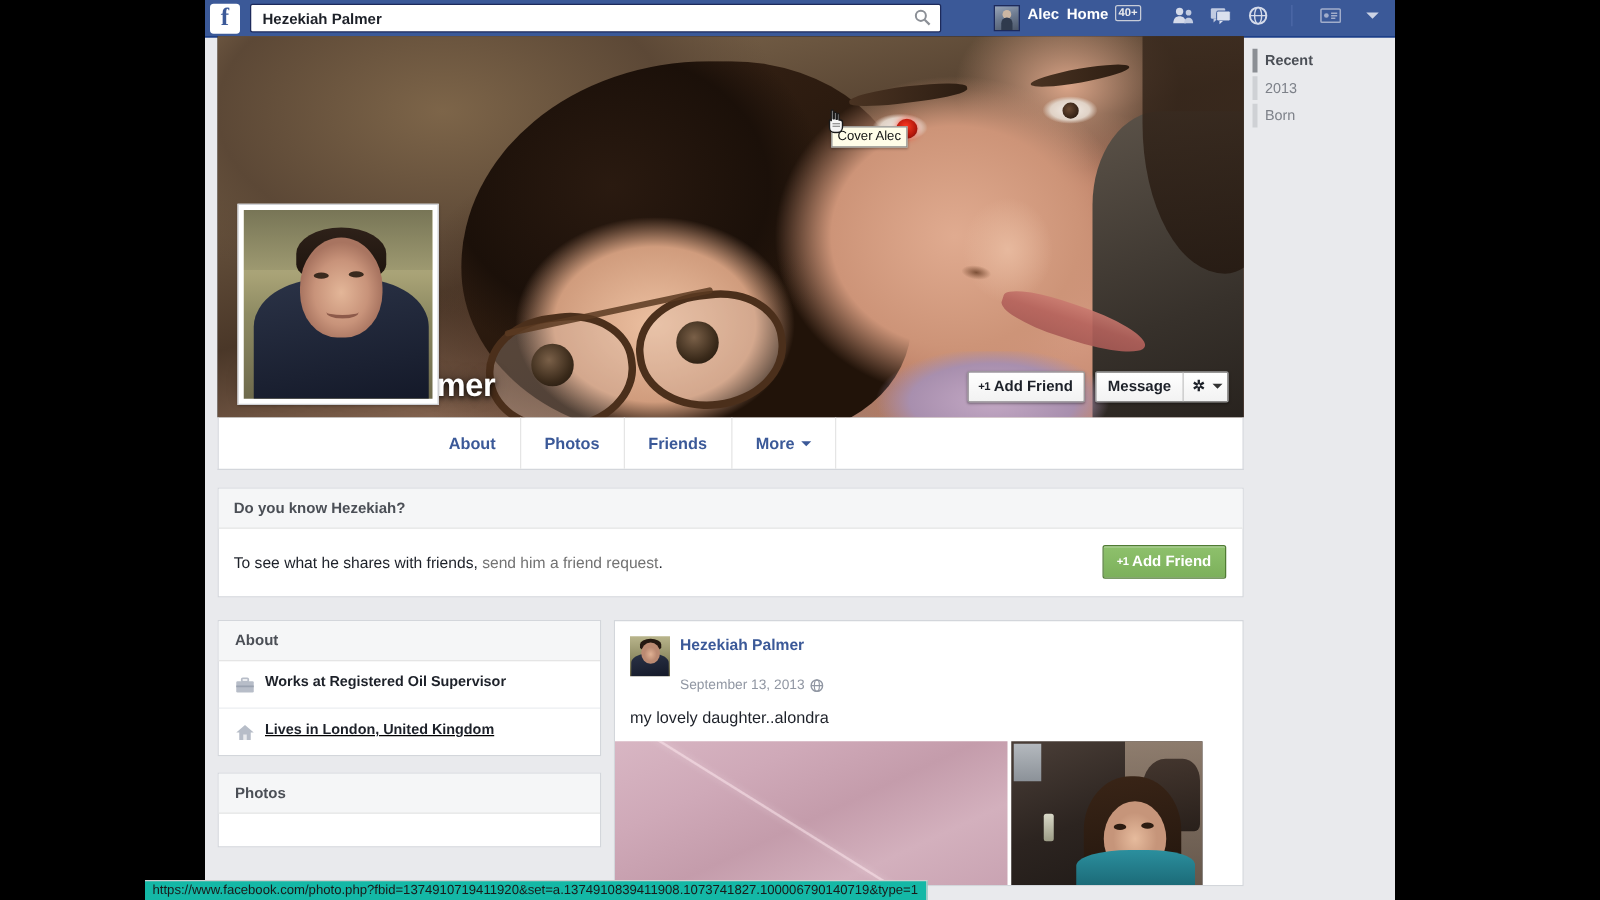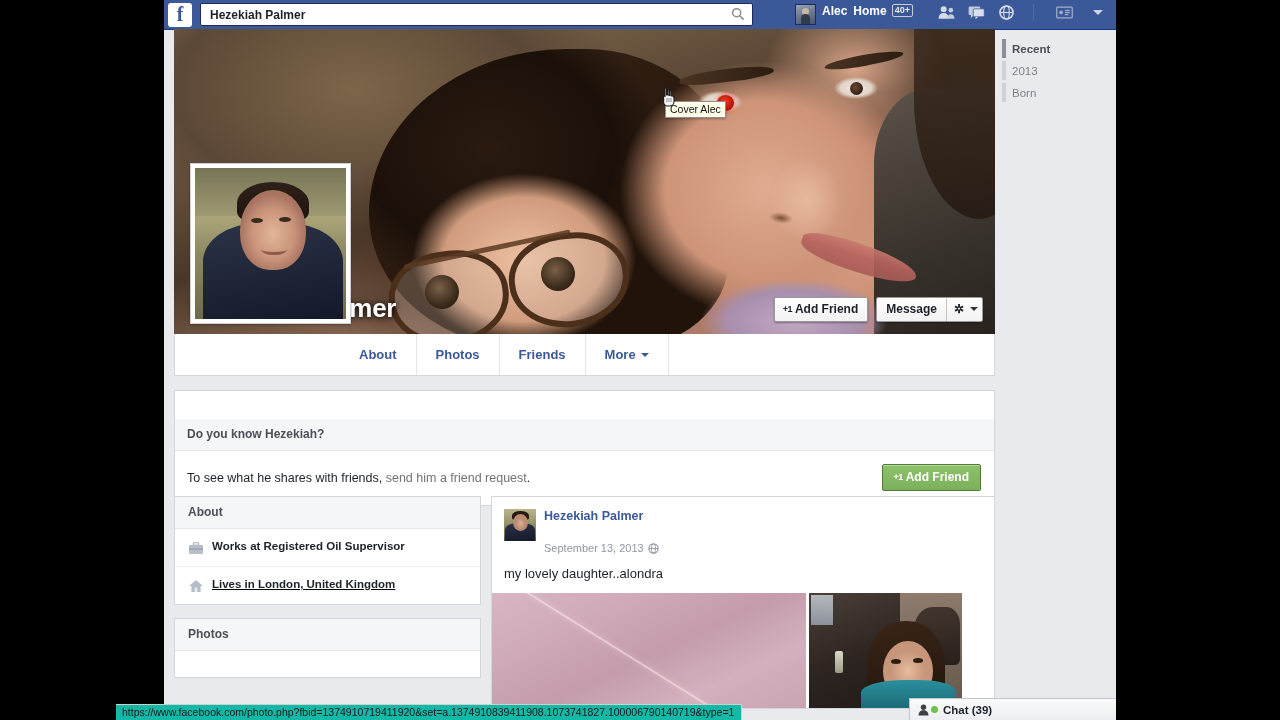--- a/index.html
+++ b/index.html
@@ -427,21 +427,20 @@
     background: #fff;
     border: 1px solid #d3d6db;
     box-sizing: border-box;
   }
   .kb-header {
     background: #f5f6f7;
     border-bottom: 1px solid #e5e5e5;
     padding: 8px 12px 9px 12px;
     font-size: 12px; font-weight: bold;
     color: #4b4f56;
-    margin-top: 28px;
   }
   .kb-body {
     display: flex; align-items: center; justify-content: space-between;
     padding: 13px 13px 14px 12px;
   }
   .kb-text { font-size: 12.5px; color: #1d2129; }
   .kb-text a { color: #737373; text-decoration: none; text-align: center; }
   .btn-green {
     background: linear-gradient(180deg,#8ec16c 0%,#7cb05b 100%);
     border: 1px solid #4f7b33;
@@ -866,27 +865,19 @@
           <div class="ps-bottle"></div>
           <div class="ps-girl-hair"></div>
           <div class="ps-girl-face"></div>
           <div class="ps-girl-eye a"></div>
           <div class="ps-girl-eye b"></div>
           <div class="ps-teal"></div>
         </div>
       </div>
     </div>
 
-    <div id="chatbar">
-      <svg width="11" height="12" viewBox="0 0 11 12">
-        <circle cx="5.5" cy="3.2" r="2.7" fill="#3b3f46"></circle>
-        <path d="M0.5 11.5 C0.8 7.6 2.8 6.3 5.5 6.3 C8.2 6.3 10.2 7.6 10.5 11.5 Z" fill="#3b3f46"></path>
-      </svg>
-      <div class="chat-dot"></div>
-      <div class="chat-label">Chat (39)</div>
-    </div>
 
   </div>
 
   <div id="status-strip">
     <div class="urlbox">https://www.facebook.com/photo.php?fbid=1374910719411920&amp;set=a.1374910839411908.1073741827.100006790140719&amp;type=1</div>
   </div>
 </div>
 
 </body></html>

